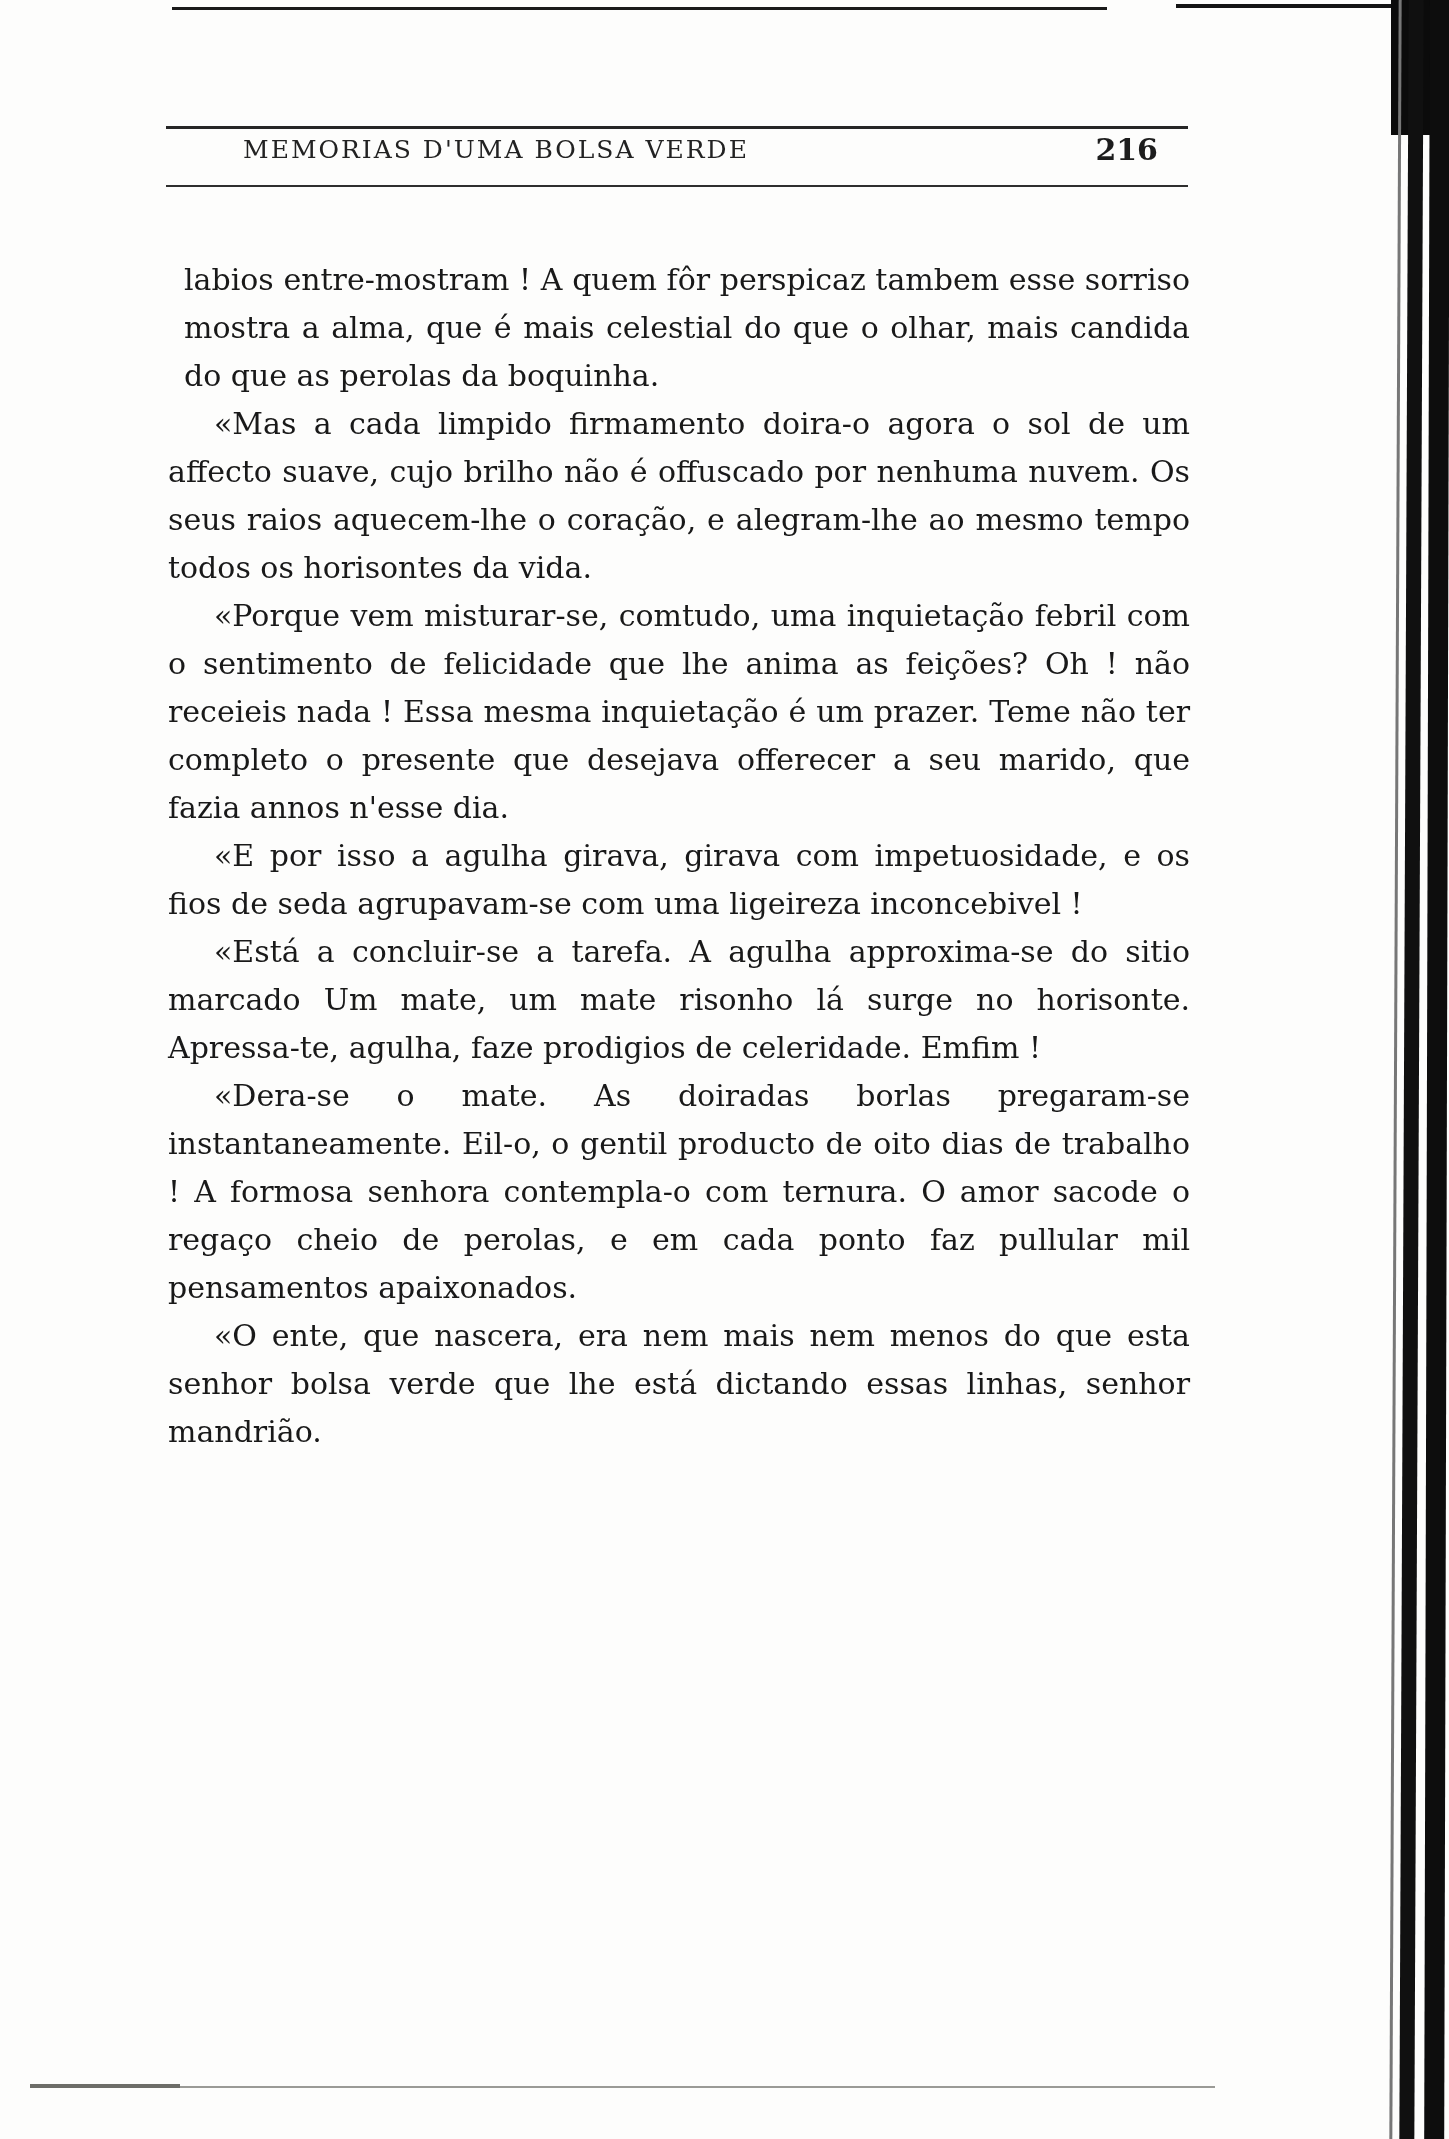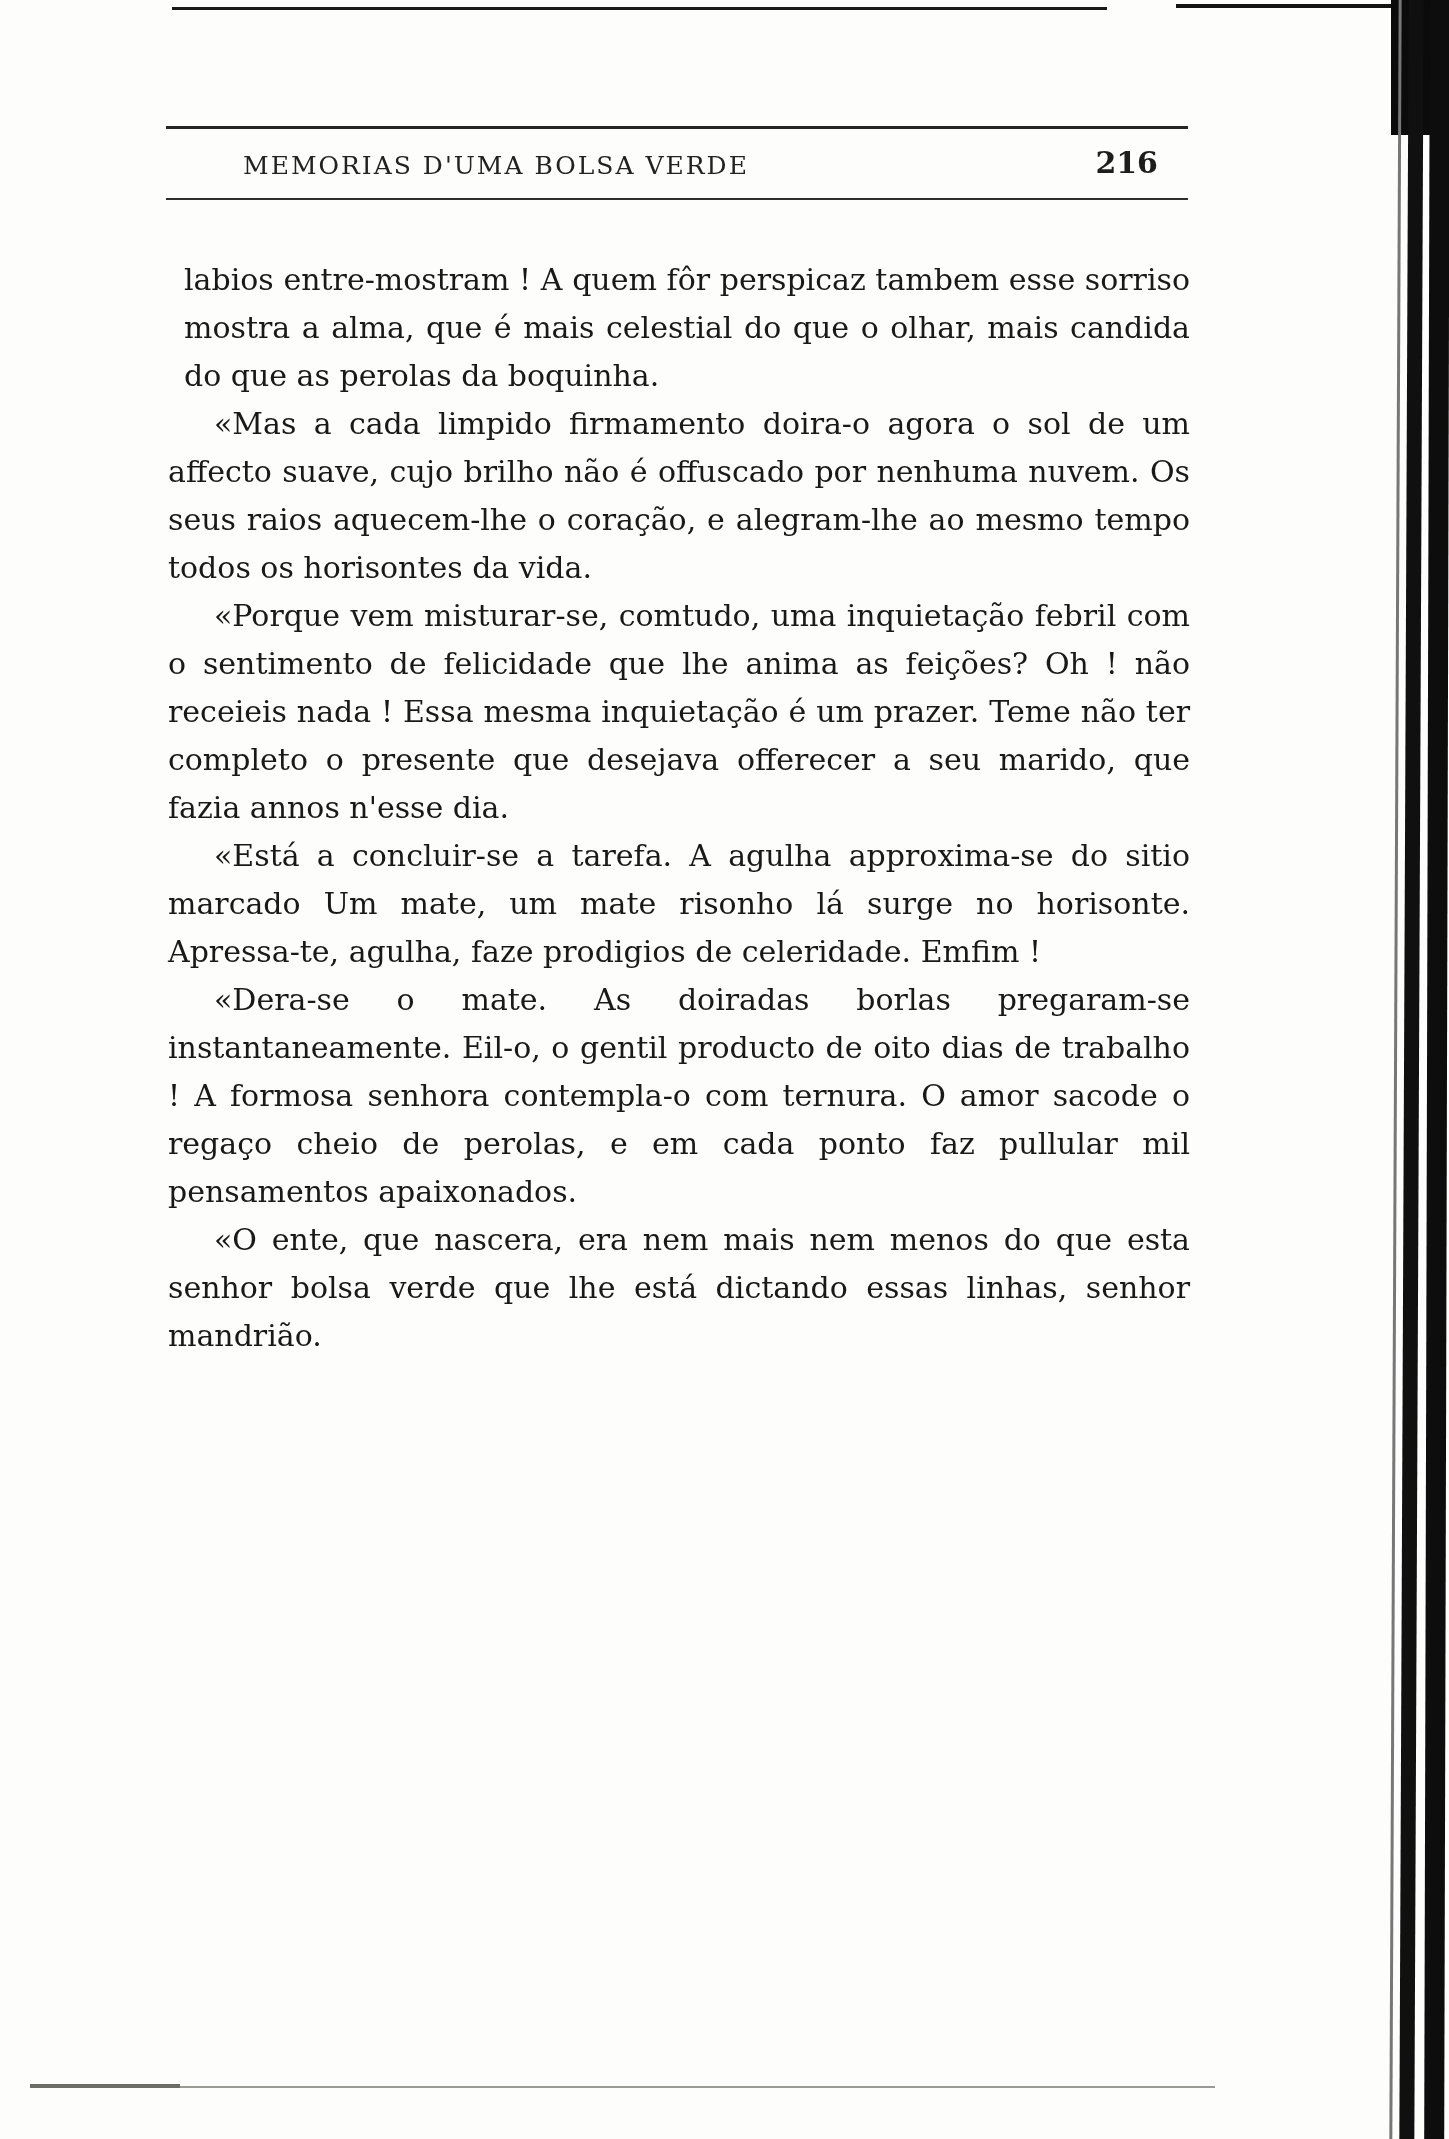--- a/index.html
+++ b/index.html
@@ -100,22 +100,22 @@
   .rule {
     height: 3px;
     background: #262626;
   }
   .rule-bottom {
     height: 2px;
     background: #2e2e2e;
   }
   .header-row {
     display: flex;
-    align-items: flex-end;
-    padding: 16px 0 18px 0;
+    align-items: center;
+    padding: 3px 0 18px 0;
   }
   .header-title {
     width: 660px;
     text-align: center;
     font-size: 25px;
     letter-spacing: 2px;
     color: #222;
     white-space: nowrap;
   }
   .header-pagenum {
@@ -167,18 +167,19 @@
       <div class="header-title">MEMORIAS D'UMA BOLSA VERDE</div>
       <div class="header-pagenum">216</div>
     </div>
     <div class="rule-bottom"></div>
   </div>
 
   <div class="body-text">
     <p>labios entre-mostram ! A quem fôr perspicaz tambem esse sorriso mostra a alma, que é mais celestial do que o olhar, mais candida do que as perolas da boquinha.</p>
     <p>«Mas a cada limpido firmamento doira-o agora o sol de um affecto suave, cujo brilho não é offuscado por nenhuma nuvem. Os seus raios aquecem-lhe o coração, e alegram-lhe ao mesmo tempo todos os horisontes da vida.</p>
     <p>«Porque vem misturar-se, comtudo, uma inquietação febril com o sentimento de felicidade que lhe anima as feições? Oh ! não receieis nada ! Essa mesma inquietação é um prazer. Teme não ter completo o presente que desejava offerecer a seu marido, que fazia annos n'esse dia.</p>
+    <p>«E por isso a agulha girava, girava com impetuosidade, e os fios de seda agrupavam-se com uma ligeireza inconcebivel !</p>
     <p>«Está a concluir-se a tarefa. A agulha approxima-se do sitio marcado Um mate, um mate risonho lá surge no horisonte. Apressa-te, agulha, faze prodigios de celeridade. Emfim !</p>
     <p>«Dera-se o mate. As doiradas borlas pregaram-se instantaneamente. Eil-o, o gentil producto de oito dias de trabalho ! A formosa senhora contempla-o com ternura. O amor sacode o regaço cheio de perolas, e em cada ponto faz pullular mil pensamentos apaixonados.</p>
     <p>«O ente, que nascera, era nem mais nem menos do que esta senhor bolsa verde que lhe está dictando essas linhas, senhor mandrião.</p>
   </div>
 
 </div>
 
 </body></html>

